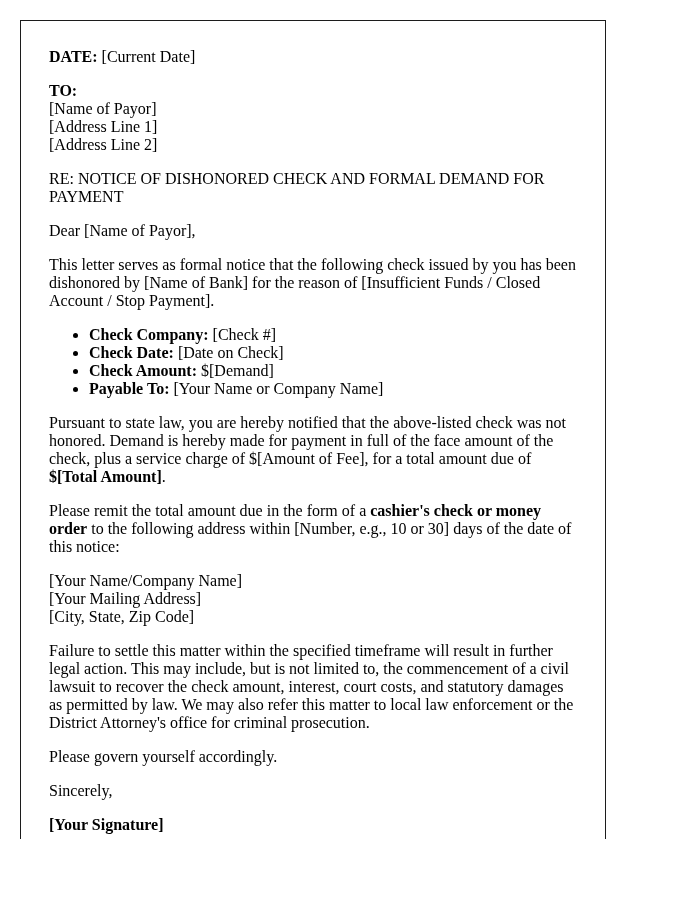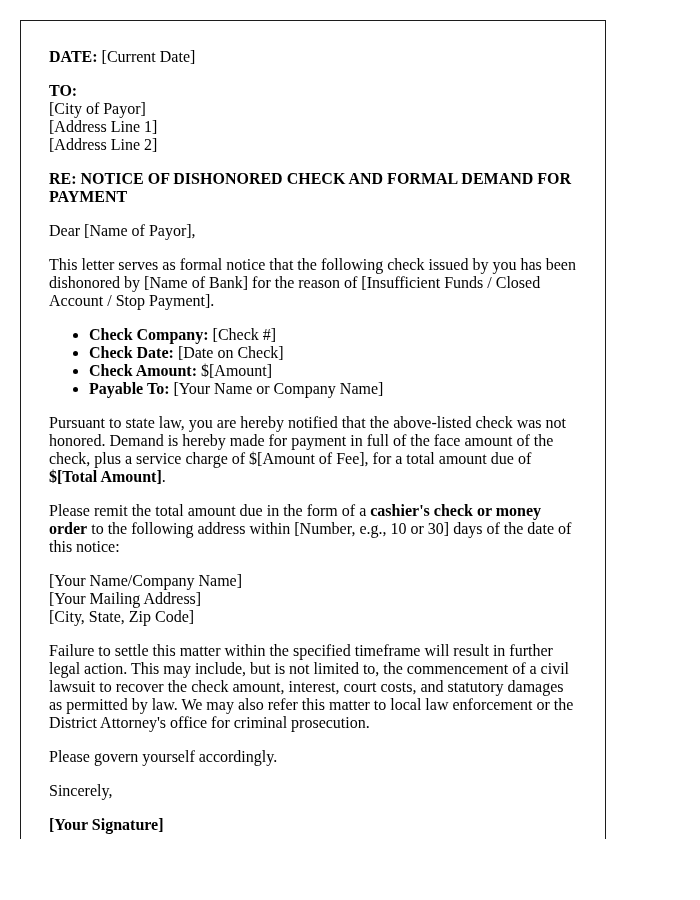--- a/index.html
+++ b/index.html
@@ -26,21 +26,21 @@
     background: #ffffff;
   }
   .para {
     margin: 0 0 16px 0;
   }
   .para.last {
     margin-bottom: 0;
     font-weight: bold;
   }
   .subject {
-    font-weight: bold;
+    font-weight: normal;
   }
   b, strong {
     font-weight: bold;
   }
   ul.check-details {
     margin: 0 0 16px 0;
     padding: 0 0 0 40px;
     list-style-type: disc;
   }
   ul.check-details li {
@@ -48,32 +48,32 @@
     padding: 0;
   }
 </style>
 </head>
 <body>
 
 <div class="letter">
 
   <p class="para"><strong>DATE:</strong> <span>[Current Date]</span></p>
 
-  <p class="para"><strong>TO:</strong><br><span>[City of Payor]</span><br><span>[Address Line 1]</span><br><span>[Address Line 2]</span></p>
+  <p class="para"><strong>TO:</strong><br><span>[Name of Payor]</span><br><span>[Address Line 1]</span><br><span>[Address Line 2]</span></p>
 
   <p class="para subject">RE: NOTICE OF DISHONORED CHECK AND FORMAL DEMAND FOR PAYMENT</p>
 
   <p class="para">Dear [Name of Payor],</p>
 
   <p class="para">This letter serves as formal notice that the following check issued by you has been dishonored by [Name of Bank] for the reason of [Insufficient Funds / Closed Account / Stop Payment].</p>
 
   <ul class="check-details">
     <li><strong>Check Company:</strong> <span>[Check #]</span></li>
     <li><strong>Check Date:</strong> <span>[Date on Check]</span></li>
-    <li><strong>Check Amount:</strong> <span>$[Amount]</span></li>
+    <li><strong>Check Amount:</strong> <span>$[Demand]</span></li>
     <li><strong>Payable To:</strong> <span>[Your Name or Company Name]</span></li>
   </ul>
 
   <p class="para"><span>Pursuant to state law, you are hereby notified that the above-listed check was not honored. Demand is hereby made for payment in full of the face amount of the check, plus a service charge of $[Amount of Fee], for a total amount due of </span><strong>$[Total Amount]</strong><span>.</span></p>
 
   <p class="para"><span>Please remit the total amount due in the form of a </span><strong>cashier's check or money order</strong><span> to the following address within [Number, e.g., 10 or 30] days of the date of this notice:</span></p>
 
   <p class="para"><span>[Your Name/Company Name]</span><br><span>[Your Mailing Address]</span><br><span>[City, State, Zip Code]</span></p>
 
   <p class="para">Failure to settle this matter within the specified timeframe will result in further legal action. This may include, but is not limited to, the commencement of a civil lawsuit to recover the check amount, interest, court costs, and statutory damages as permitted by law. We may also refer this matter to local law enforcement or the District Attorney's office for criminal prosecution.</p>

